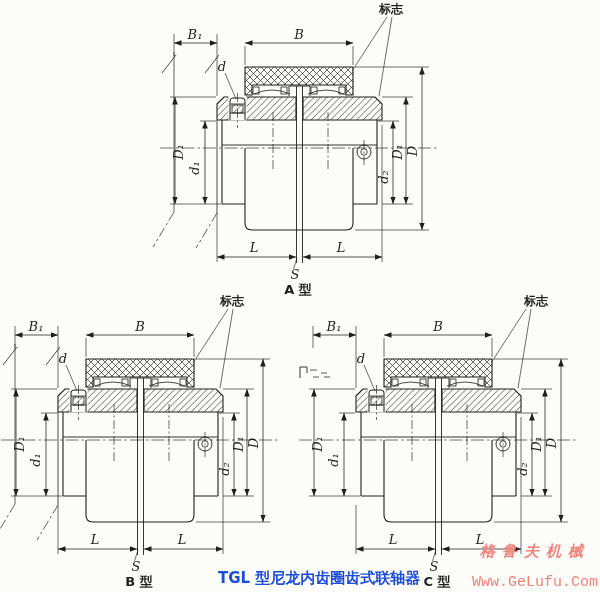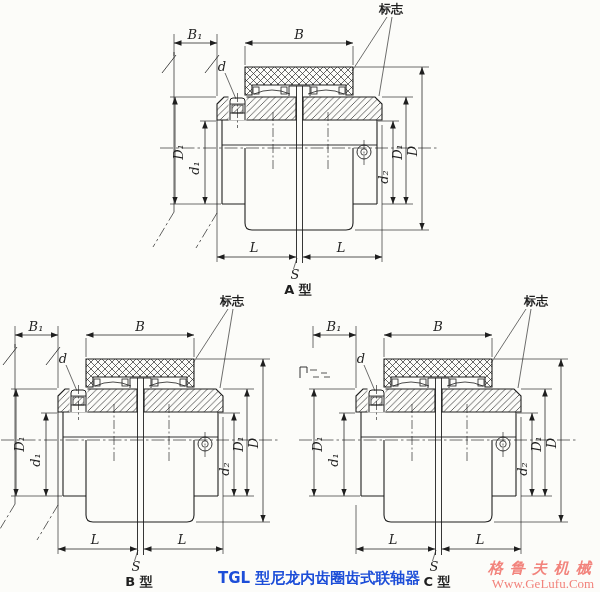--- a/index.html
+++ b/index.html
@@ -9,21 +9,21 @@
   .hiddefs{position:absolute;width:0;height:0;}
   text{fill:#1f1f1f;}
   .dim{font-family:"DejaVu Serif",serif;font-style:italic;font-size:13px;text-anchor:middle;}
   .cjk{font-family:"DejaVu Sans",sans-serif;font-weight:bold;font-size:12px;text-anchor:middle;font-style:normal;}
   .vlabel{font-family:"DejaVu Sans",sans-serif;font-weight:bold;font-size:13px;text-anchor:middle;}
   #caption{position:absolute;left:218px;top:569px;font-family:"DejaVu Sans",sans-serif;
            font-weight:bold;font-size:15px;color:#1d4ed8;white-space:nowrap;}
   #watermark{position:absolute;right:2px;bottom:1px;text-align:center;color:#f2837c;line-height:1.1;}
   #watermark .wm1{font-family:Liberation Serif, serif;font-style:italic;font-weight:bold;
                   font-size:15px;letter-spacing:7px;display:block;}
-  #watermark .wm2{font-family:Liberation Serif, serif;font-size:13px;display:block;}
+  #watermark .wm2{font-family:Liberation Mono, monospace;font-size:15px;display:block;margin-top:15px;}
 </style>
 </head>
 <body>
 
 <div id="stage">
 
   <svg class="hiddefs" aria-hidden="true">
     <defs>
       <pattern id="xhatch" width="7" height="7" patternUnits="userSpaceOnUse">
         <path d="M0,0 L7,7 M0,7 L7,0" stroke="#2a2a2a" stroke-width="0.7"></path>

